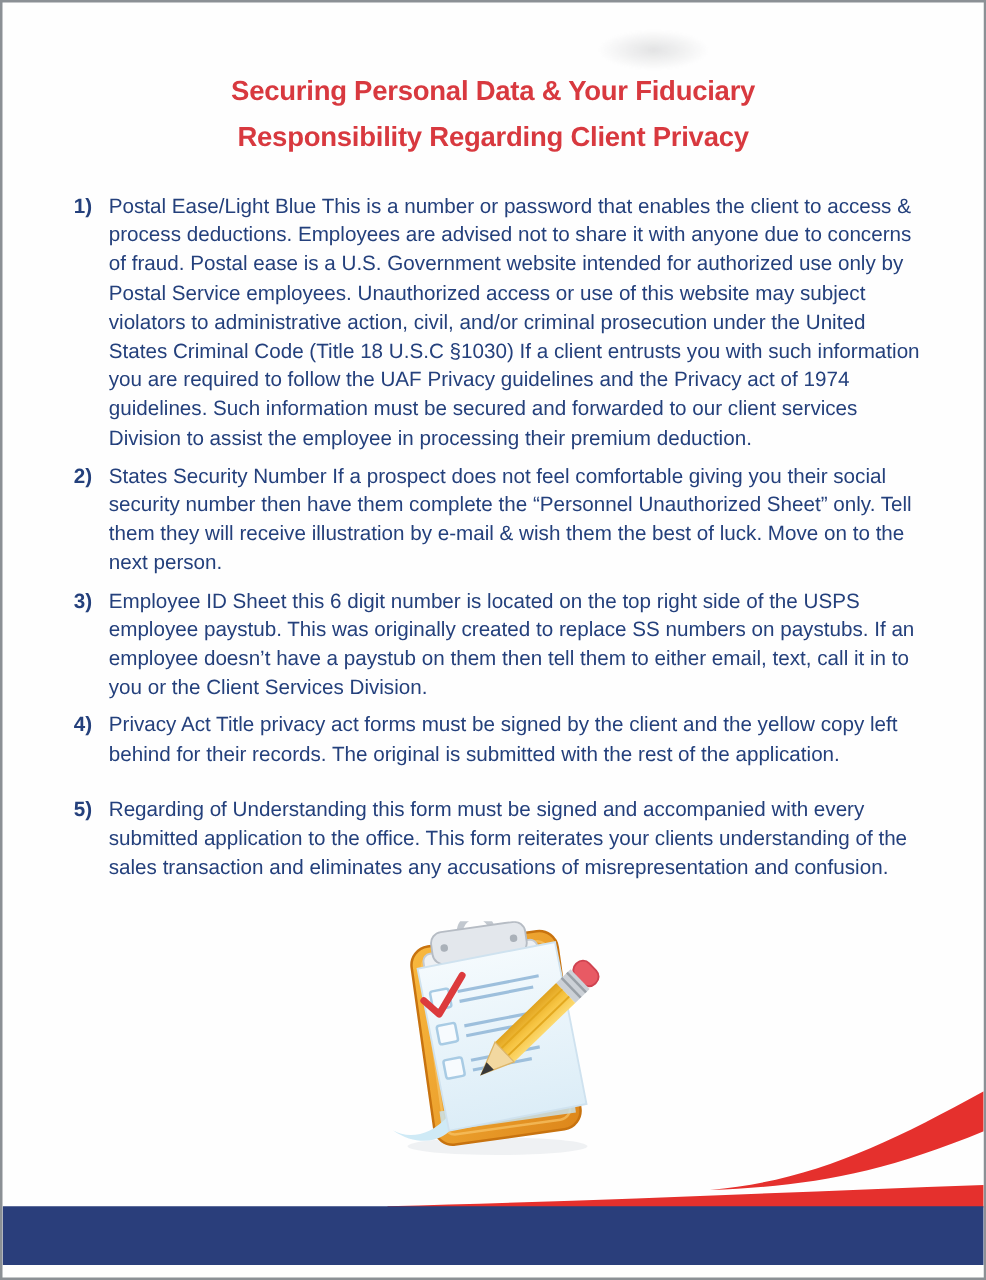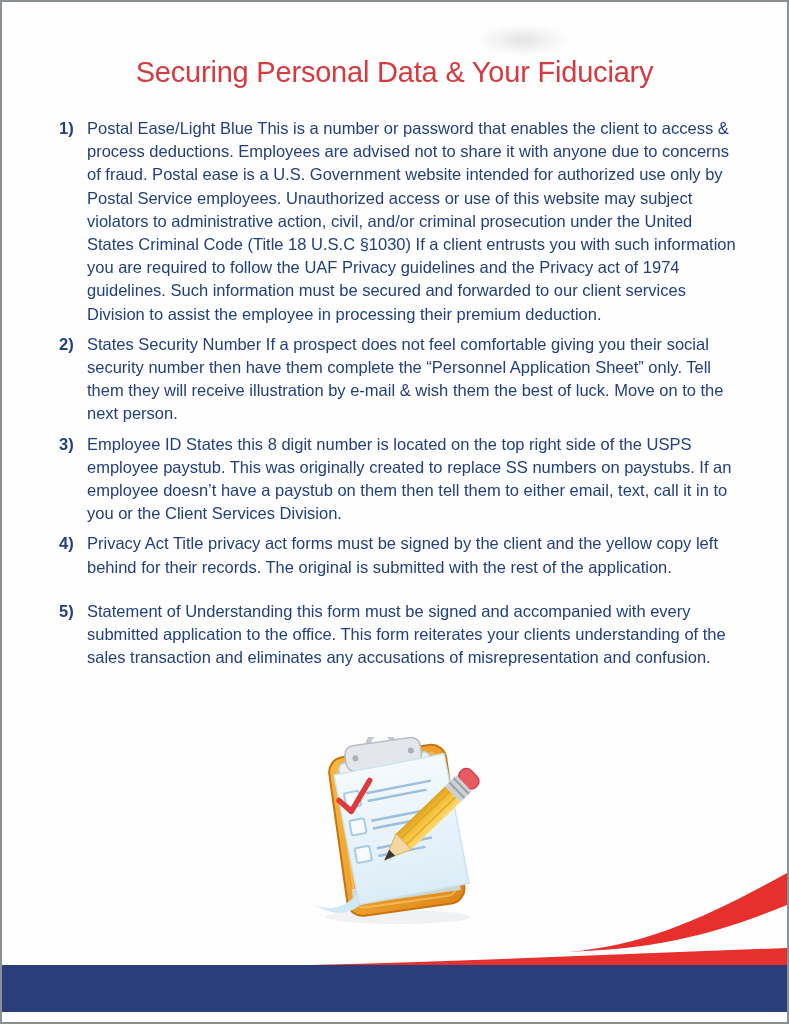--- a/index.html
+++ b/index.html
@@ -8,21 +8,21 @@
     border:2px solid #8b9095;background:#fefefe;overflow:hidden;
     font-family:"Liberation Sans",sans-serif;
   }
   .smudge{
     position:absolute;left:476px;top:22px;width:90px;height:32px;
     background:radial-gradient(ellipse,rgba(148,150,154,.26),rgba(148,150,154,0) 70%);
     filter:blur(1px);pointer-events:none;
   }
   .title{
     margin:52px 40px 0;text-align:center;
-    font-size:29px;line-height:37px;font-weight:400;
+    font-size:22px;line-height:37px;font-weight:700;
     color:var(--title_red);letter-spacing:-.2px;
   }
   .tline{display:block;}
   .list{
     margin:26px 44px 0 57px;color:var(--body_navy);
     font-size:16.5px;line-height:23.2px;
   }
   .item{display:flex;margin-bottom:7px;}
   .item.gap{margin-top:21px;}
   .num{width:28px;flex:none;font-weight:700;}
@@ -33,42 +33,43 @@
 </style>
 </head>
 <body>
 
 <div class="frame">
 
   <div class="smudge"></div>
 
   <h1 class="title">
     <span class="tline">Securing Personal Data &amp; Your Fiduciary</span>
+    <span class="tline">Responsibility Regarding Client Privacy</span>
   </h1>
 
   <div class="list">
     <div class="item">
       <span class="num">1)</span>
       <span class="body"><b>Postal Ease/Light Blue </b><span>This is a number or password that enables the client to access &amp; process deductions. Employees are advised not to share it with anyone due to concerns of fraud. Postal ease is a U.S. Government website intended for authorized use only by Postal Service employees. Unauthorized access or use of this website may subject violators to administrative action, civil, and/or criminal prosecution under the United States Criminal Code (Title 18 U.S.C §1030) If a client entrusts you with such information you are required to follow the UAF Privacy guidelines and the Privacy act of 1974 guidelines. Such information must be secured and forwarded to our client services Division to assist the employee in processing their premium deduction.</span></span>
     </div>
     <div class="item">
       <span class="num">2)</span>
-      <span class="body"><b>States Security Number </b><span>If a prospect does not feel comfortable giving you their social security number then have them complete the </span><b>“Personnel Application Sheet”</b><span> only. Tell them they will receive illustration by e-mail &amp; wish them the best of luck. Move on to the next person.</span></span>
+      <span class="body"><b>States Security Number </b><span>If a prospect does not feel comfortable giving you their social security number then have them complete the </span><b>“Personnel Unauthorized Sheet”</b><span> only. Tell them they will receive illustration by e-mail &amp; wish them the best of luck. Move on to the next person.</span></span>
     </div>
     <div class="item">
       <span class="num">3)</span>
-      <span class="body"><b>Employee ID States </b><span>this 8 digit number is located on the top right side of the USPS employee paystub. This was originally created to replace SS numbers on paystubs. If an employee doesn’t have a paystub on them then tell them to either email, text, call it in to you or the Client Services Division.</span></span>
+      <span class="body"><b>Employee ID Sheet </b><span>this 6 digit number is located on the top right side of the USPS employee paystub. This was originally created to replace SS numbers on paystubs. If an employee doesn’t have a paystub on them then tell them to either email, text, call it in to you or the Client Services Division.</span></span>
     </div>
     <div class="item">
       <span class="num">4)</span>
       <span class="body"><b>Privacy Act Title </b><span>privacy act forms must be signed by the client and the yellow copy left behind for their records. The original is submitted with the rest of the application.</span></span>
     </div>
     <div class="item gap">
       <span class="num">5)</span>
-      <span class="body"><b>Statement of Understanding </b><span>this form must be signed and accompanied with every submitted application to the office. This form reiterates your clients understanding of the sales transaction and eliminates any accusations of misrepresentation and confusion.</span></span>
+      <span class="body"><b>Regarding of Understanding </b><span>this form must be signed and accompanied with every submitted application to the office. This form reiterates your clients understanding of the sales transaction and eliminates any accusations of misrepresentation and confusion.</span></span>
     </div>
   </div>
 
   <svg class="art" viewBox="0 0 215 190">
     <defs>
       <linearGradient id="gBoard" x1="0" y1="0" x2="1" y2="1">
         <stop offset="0" stop-color="#f9b93f"></stop>
         <stop offset="1" stop-color="#dd861a"></stop>
       </linearGradient>
       <linearGradient id="gPaper" x1="0" y1="0" x2="0" y2="1">

